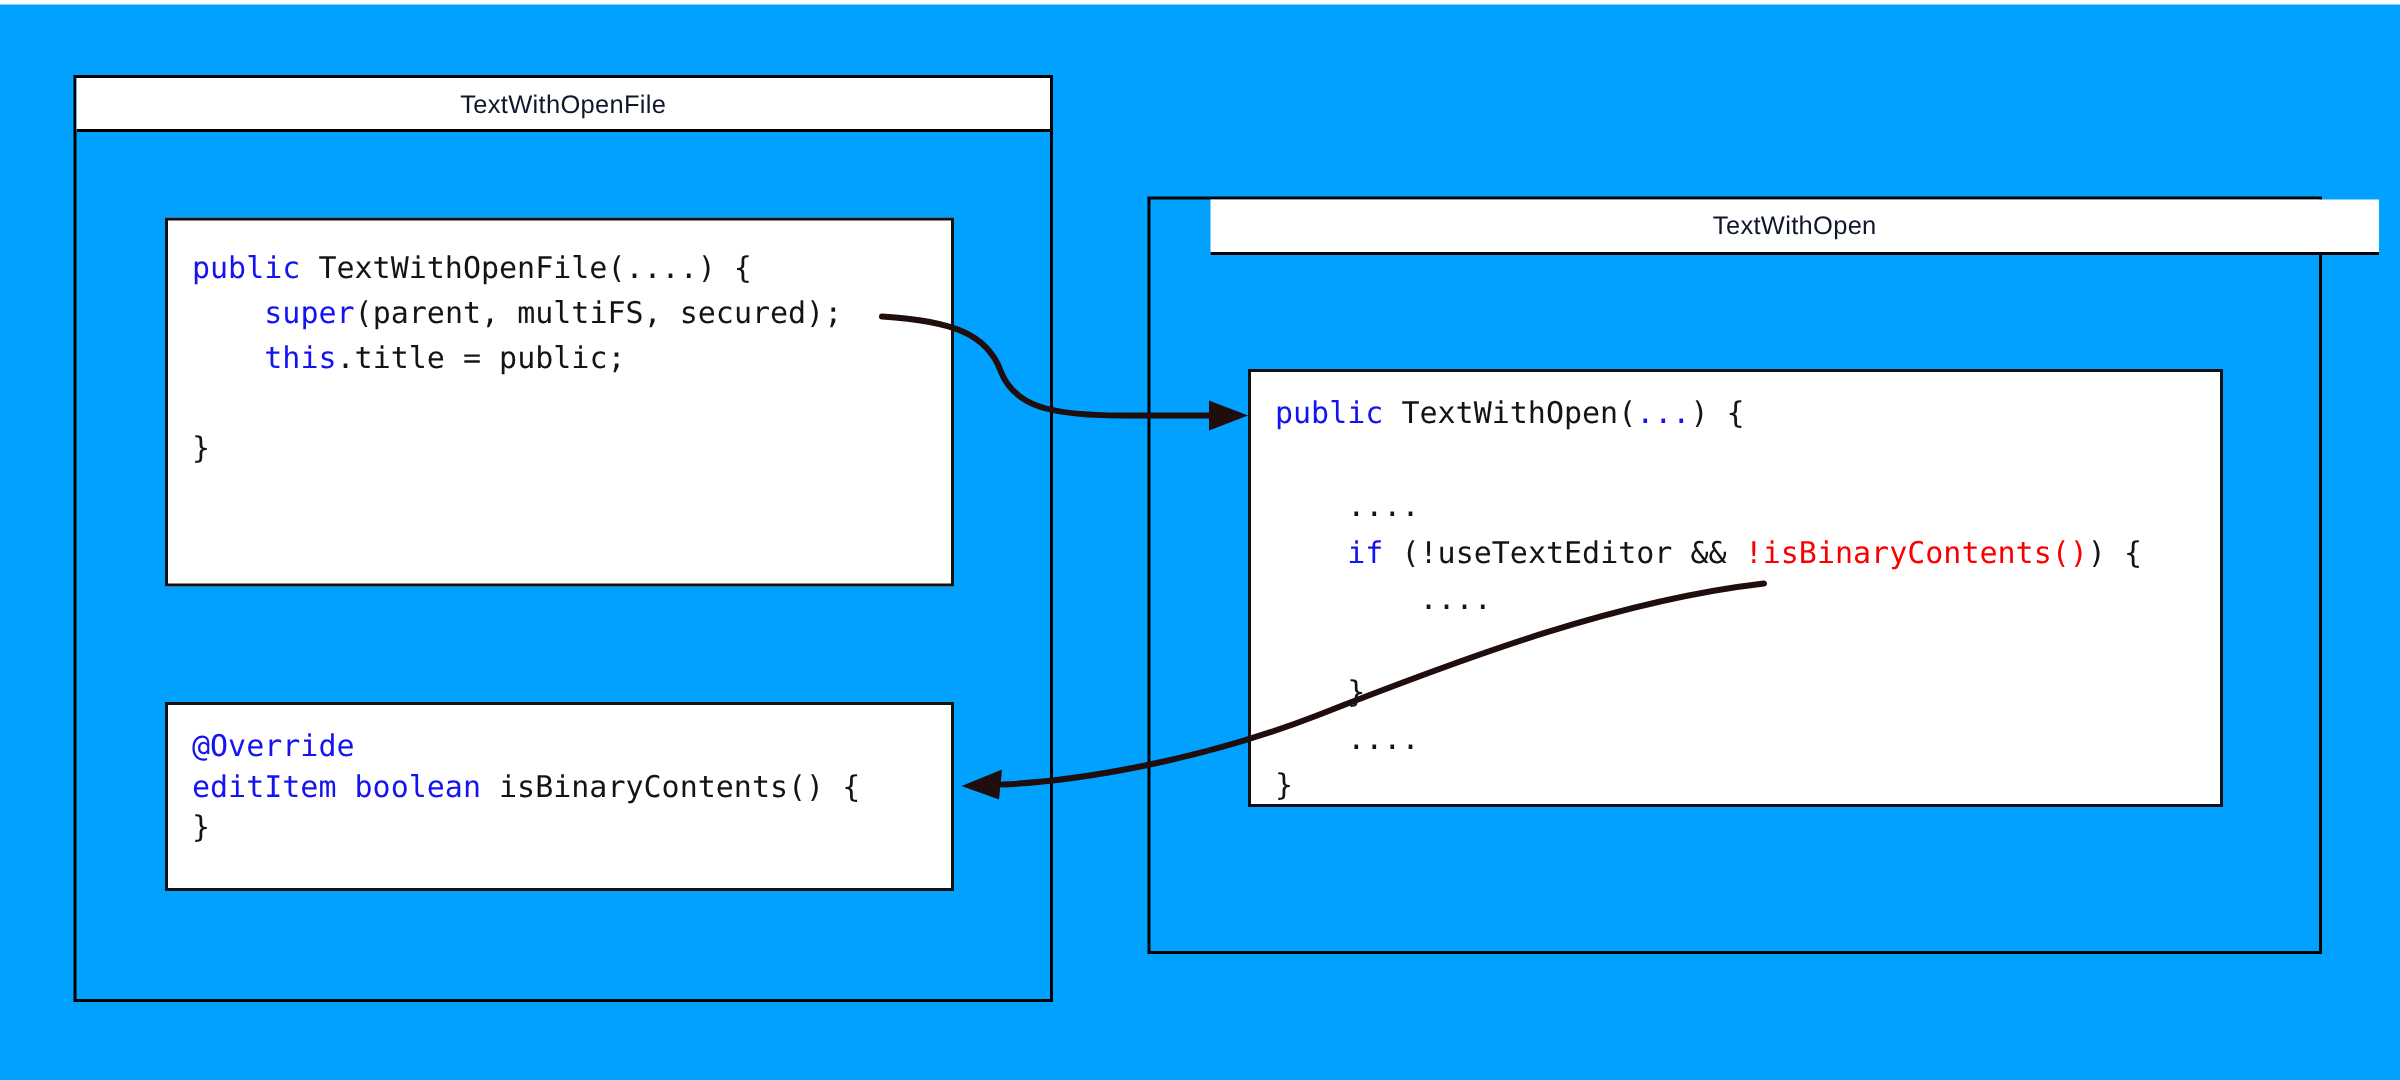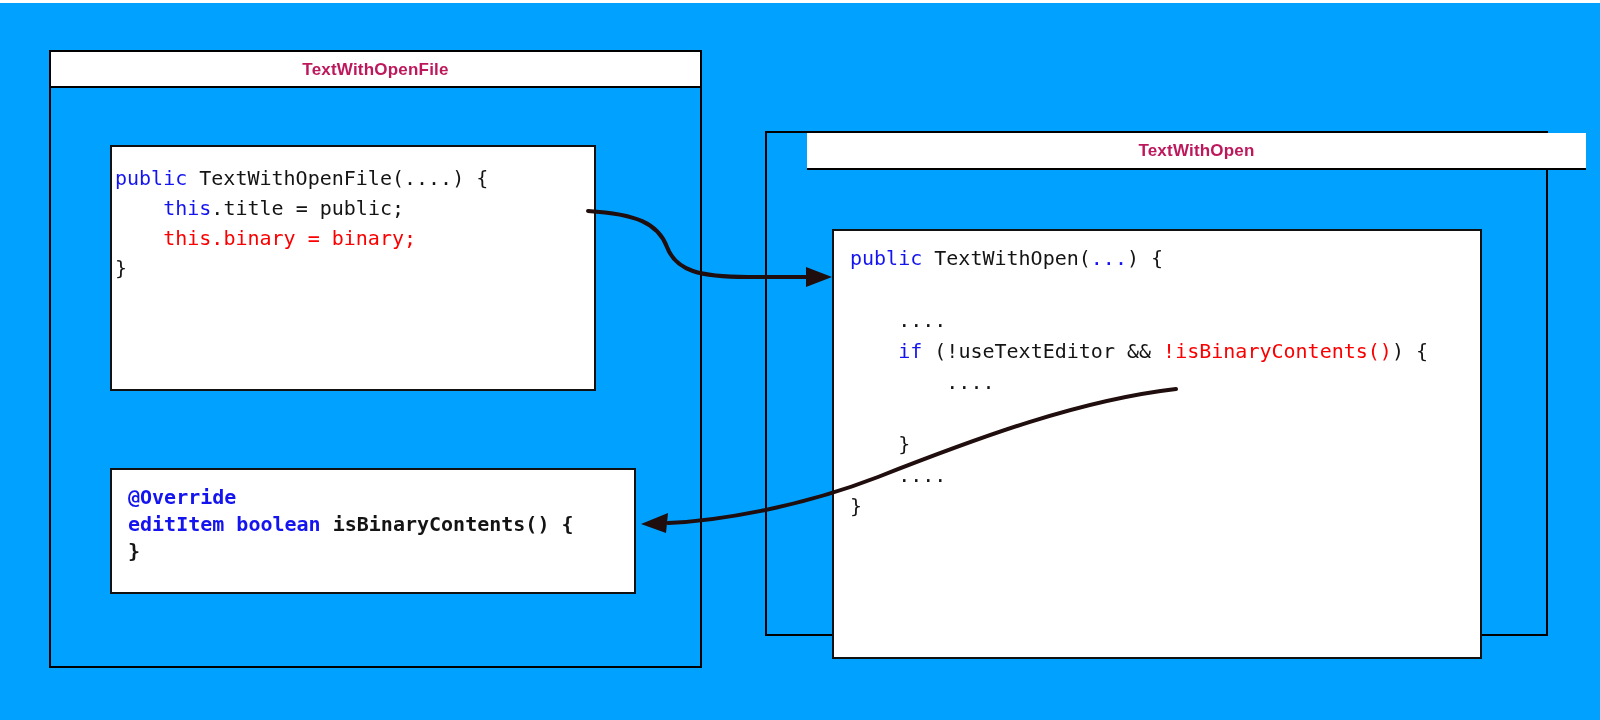--- a/index.html
+++ b/index.html
@@ -24,48 +24,48 @@
     box-sizing: border-box;
     background: transparent;
   }
   .class-box.left  { left: 49px;  top: 50px;  width: 653px; height: 618px; }
   .class-box.right { left: 765px; top: 131px; width: 783px; height: 505px; }
   .class-title {
     width: 100%; box-sizing: border-box;
     background: var(--panel, #fff);
     border-bottom: 2px solid var(--border, #000);
     text-align: center;
-    font-weight: bold;
+    font-weight: normal;
     font-size: 17px;
-    color: #be185d;
+    color: #0f172a;
     letter-spacing: 0.2px;
   }
   .class-box.left  .class-title { height: 36px; line-height: 35px; }
   .class-box.right .class-title { height: 37px; line-height: 36px; margin-left: 40px; }
 
   
   .code-box {
     position: absolute;
     background: var(--panel, #fff);
     border: 2px solid #111;
     box-sizing: border-box;
     font-family: "DejaVu Sans Mono", "Liberation Mono", monospace;
     font-size: 20px;
     color: var(--plain, #141414);
     z-index: 5;
   }
   .code-box .cl { white-space: pre; }
 
-  .code-left-1 { left: 110px; top: 145px; width: 486px; height: 246px; padding: 16px 0 0 3px; }
+  .code-left-1 { left: 110px; top: 145px; width: 526px; height: 246px; padding: 16px 0 0 16px; }
   .code-left-1 .cl { height: 30px; line-height: 30px; }
 
-  .code-left-2 { left: 110px; top: 468px; width: 526px; height: 126px; padding: 14px 0 0 16px; font-weight: bold; }
+  .code-left-2 { left: 110px; top: 468px; width: 526px; height: 126px; padding: 14px 0 0 16px; }
   .code-left-2 .cl { height: 27px; line-height: 27px; }
 
-  .code-right  { left: 832px; top: 229px; width: 650px; height: 430px; padding: 12px 0 0 16px; }
+  .code-right  { left: 832px; top: 246px; width: 650px; height: 292px; padding: 12px 0 0 16px; }
   .code-right .cl { height: 31px; line-height: 31px; }
 
   
   .k { color: var(--kw, #1414f0); }
   .r { color: var(--err, #fa0000); }
   .p { color: var(--plain, #141414); }
 
   
   svg.arrows {
     position: absolute; left: 0; top: 0;
@@ -81,22 +81,23 @@
 
 <div class="canvas">
   <div class="topstrip"></div>
 
   <div class="class-box left">
     <div class="class-title">TextWithOpenFile</div>
   </div>
 
   <div class="code-box code-left-1">
       <div class="cl"><span class="k">public</span><span class="p"> TextWithOpenFile(....) {</span></div>
+      <div class="cl"><span class="p">    </span><span class="k">super</span><span class="p">(parent, multiFS, secured);</span></div>
       <div class="cl"><span class="p">    </span><span class="k">this</span><span class="p">.title = public;</span></div>
-      <div class="cl"><span class="p">    </span><span class="r">this.binary = binary;</span></div>
+      <div class="cl"><span class="p">    </span></div>
       <div class="cl"><span class="p">}</span></div>
     </div>
 
   <div class="code-box code-left-2">
       <div class="cl"><span class="k">@Override</span></div>
       <div class="cl"><span class="k">editItem boolean</span><span class="p"> isBinaryContents() {</span></div>
       <div class="cl"><span class="p">}</span></div>
     </div>
 
   <div class="class-box right">

